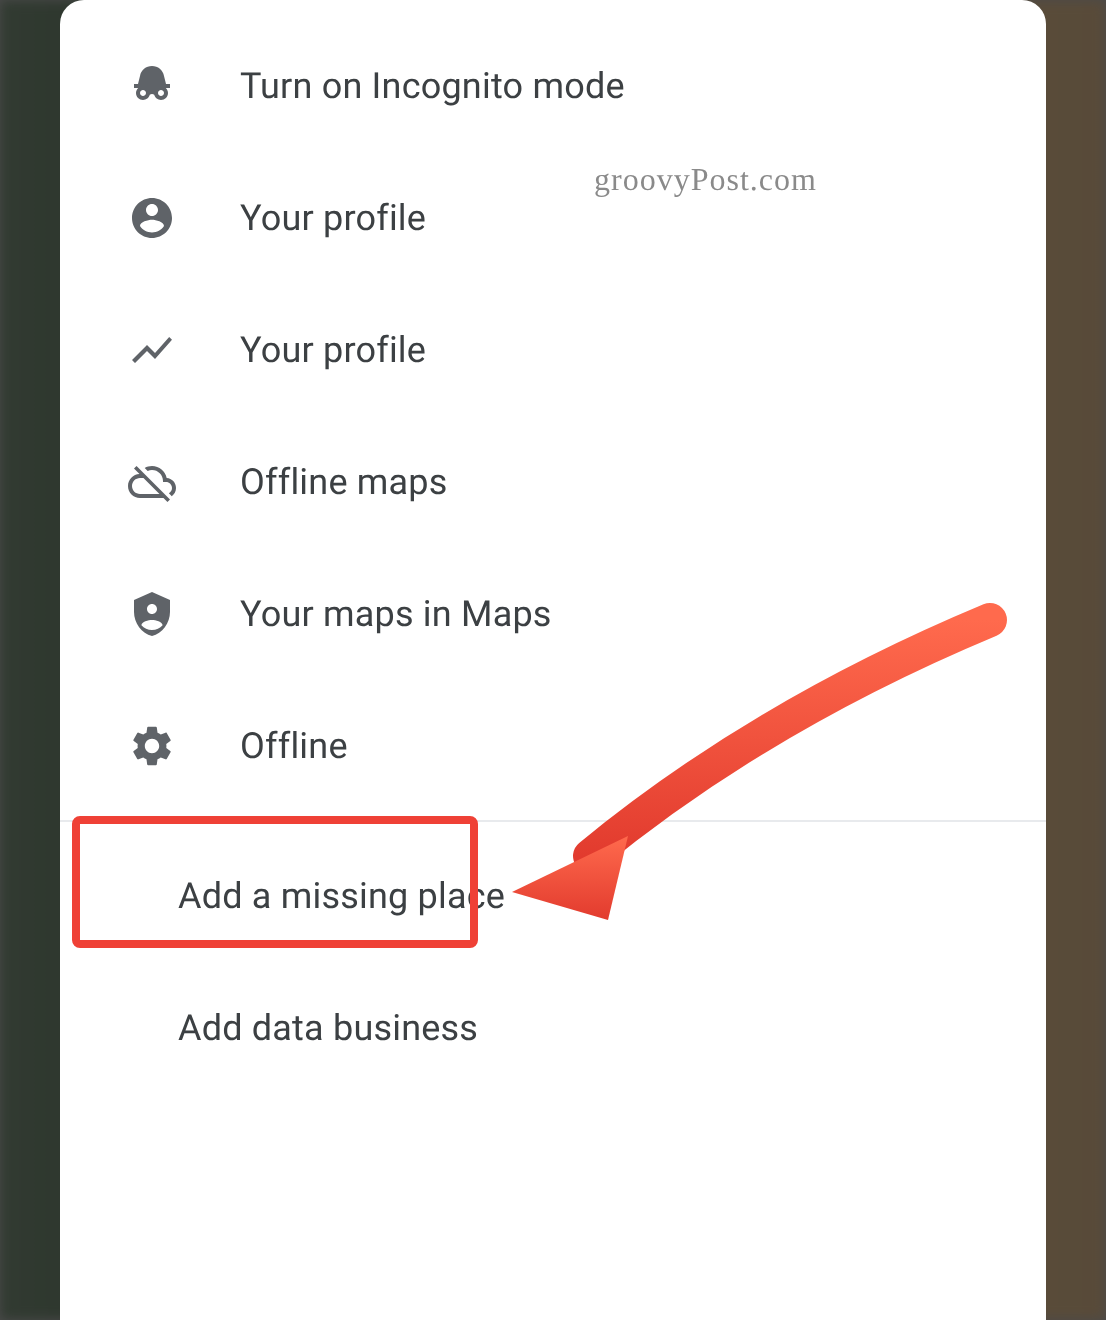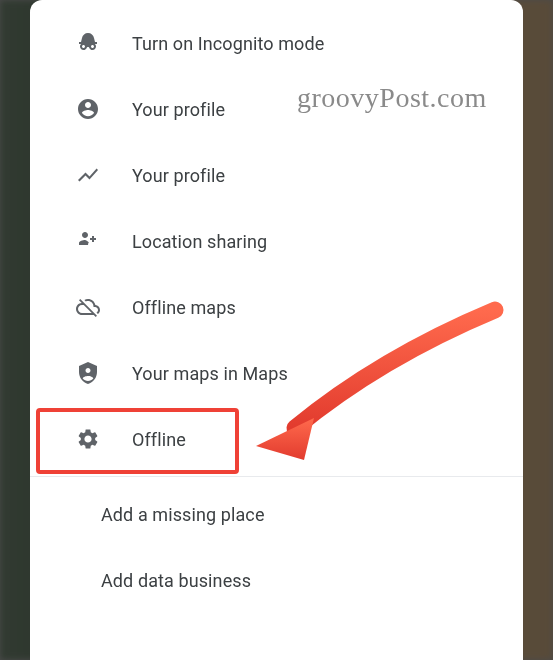--- a/index.html
+++ b/index.html
@@ -29,21 +29,21 @@
       top: 0;
       bottom: 0;
       background: #ffffff;
       border-radius: 12px 12px 0 0;
       padding-top: 10px;
     }
     .menu-item {
       display: flex;
       align-items: center;
       height: 66px;
-      padding-left: 44px;
+      padding-left: 32px;
       cursor: pointer;
     }
     .menu-item .icon {
       width: 28px;
       height: 28px;
       display: flex;
       align-items: center;
       justify-content: center;
       flex-shrink: 0;
     }
@@ -73,21 +73,21 @@
       pointer-events: none;
     }
     .arrow {
       position: absolute;
       pointer-events: none;
     }
     .watermark {
       position: absolute;
       font-family: Georgia, "Times New Roman", serif;
       color: #8a8a8a;
-      font-size: 28px;
+      font-size: 16px;
       letter-spacing: 0.5px;
       pointer-events: none;
     }
   </style>
 </head>
 <body>
 
 <div class="backdrop"></div>
 <div class="overlay"></div>
 
@@ -113,28 +113,20 @@
 
   <div class="menu-item">
     <span class="icon">
       <svg viewBox="0 0 24 24">
           <path d="M3.5 18.49l6-6.01 4 4L22 6.92l-1.41-1.41-7.09 7.97-4-4L2 16.99z"></path>
         </svg>
     </span>
     <span class="label">Your profile</span>
   </div>
 
-  <div class="menu-item">
-    <span class="icon">
-      <svg viewBox="0 0 24 24">
-          <path d="M9 9c1.66 0 3-1.34 3-3S10.66 3 9 3 6 4.34 6 6s1.34 3 3 3zm0 2c-2 0-6 1-6 3v2h9c0-1 .3-1.9.8-2.7C11.5 12.2 10 11 9 11zm9-2V7h-2v2h-2v2h2v2h2v-2h2V9h-2z"></path>
-        </svg>
-    </span>
-    <span class="label">Location sharing</span>
-  </div>
 
   <div class="menu-item">
     <span class="icon">
       <svg viewBox="0 0 24 24">
           <path d="M19.35 10.04C18.67 6.59 15.64 4 12 4c-1.33 0-2.57.36-3.65.97l1.49 1.49C10.51 6.17 11.23 6 12 6c3.04 0 5.5 2.46 5.5 5.5v.5H19c1.66 0 3 1.34 3 3 0 1.13-.64 2.11-1.56 2.62l1.45 1.45C23.16 18.16 24 16.68 24 15c0-2.64-2.05-4.78-4.65-4.96zM3 5.27l2.75 2.74C2.56 8.15 0 10.77 0 14c0 3.31 2.69 6 6 6h11.73l2 2L21 20.73 4.27 4 3 5.27zM7.73 10l8 8H6c-2.21 0-4-1.79-4-4s1.79-4 4-4h1.73z"></path>
         </svg>
     </span>
     <span class="label">Offline maps</span>
   </div>
 

